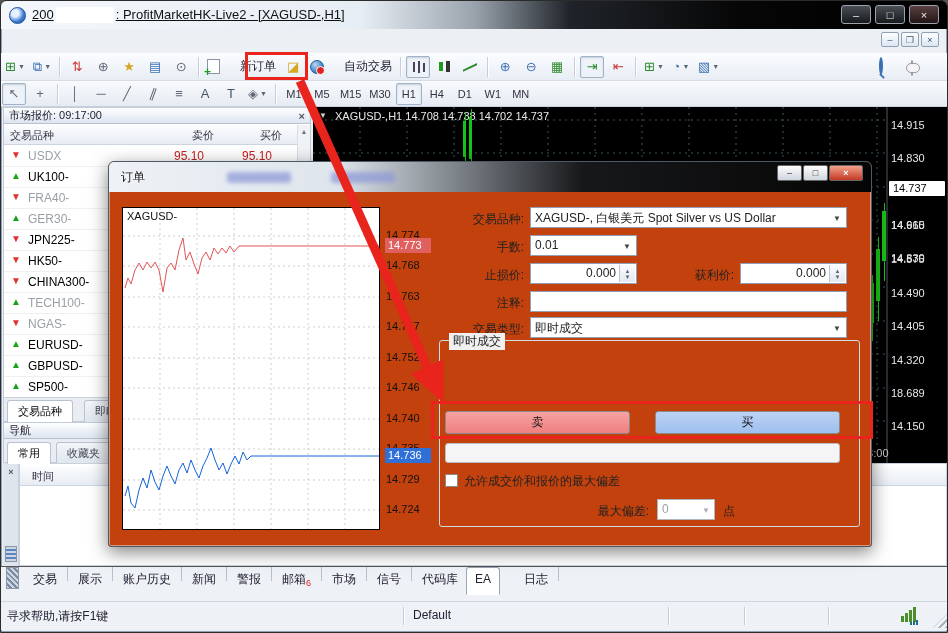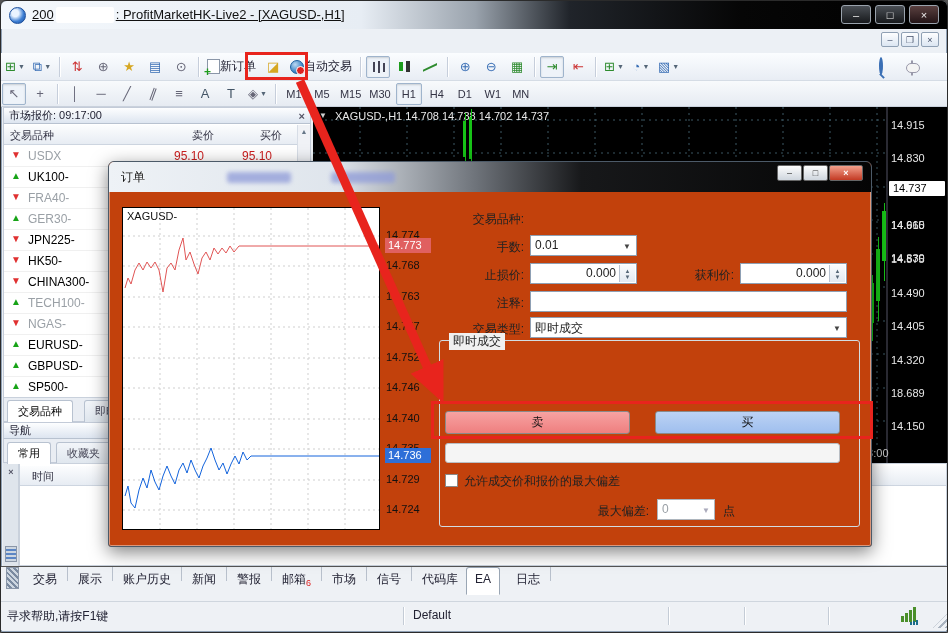--- a/index.html
+++ b/index.html
@@ -36,21 +36,21 @@
     border-bottom:1px solid #d5dce5;display:flex;align-items:center;}
   #tb2{left:0;top:80px;width:948px;height:26px;background:linear-gradient(#f8fafc,#e6ebf2);
     border-bottom:1px solid #c9d1dc;display:flex;align-items:center;}
   .tbtn{min-width:24px;height:22px;margin:0 1px;border:1px solid transparent;border-radius:2px;
     display:flex;align-items:center;justify-content:center;font-size:13px;color:#456;padding:0 2px;}
   .tbtn.sel{background:#eef3f9;border-color:#9fb4cc;box-shadow:0 1px 2px rgba(0,0,0,.15) inset;}
   .tsep{width:1px;height:20px;background:#c6cedb;margin:0 4px;box-shadow:1px 0 0 #fff;}
   .dd{font-size:7px;color:#567;margin-left:2px;}
   .g-green{color:#2e8b2e;} .g-blue{color:#3a6fb5;} .g-gold{color:#d6a723;} .g-red{color:#cc3333;} .g-gray{color:#667;}
   .tftext{font-size:11px;color:#334;min-width:26px;}
-  .lbl-btn{gap:0;font-size:12px;color:#223;}
+  .lbl-btn{gap:20px;font-size:12px;color:#223;}
   .doc-ico{width:13px;height:15px;background:#fff;border:1px solid #8a96a8;position:relative;}
   .doc-ico::after{content:"+";position:absolute;left:-4px;bottom:-6px;color:#1d9c1d;font-weight:bold;font-size:12px;}
   .at-ico{width:14px;height:14px;border-radius:50%;background:radial-gradient(circle at 35% 30%,#bcd8f2,#2a7ac0 70%);position:relative;border:1px solid #1d5f9e;}
   .at-ico::after{content:"";position:absolute;right:-2px;bottom:-2px;width:7px;height:7px;border-radius:50%;background:#d22;border:1px solid #fff;}
   .ct-bars{width:14px;height:14px;background:
      linear-gradient(#445 0 0) 2px 2px/2px 10px no-repeat,
      linear-gradient(#445 0 0) 7px 1px/2px 12px no-repeat,
      linear-gradient(#445 0 0) 12px 3px/2px 9px no-repeat;}
   .ct-candle{width:14px;height:14px;background:
      linear-gradient(#1d9c1d 0 0) 2px 2px/4px 9px no-repeat,
@@ -498,20 +498,21 @@
     <span class="tscale" style="left:277px;top:189px">14.752</span>
     <span class="tscale" style="left:277px;top:219px">14.746</span>
     <span class="tscale" style="left:277px;top:250px">14.740</span>
     <span class="tscale" style="left:277px;top:280px">14.735</span>
     <span class="tscale" style="left:277px;top:311px">14.729</span>
     <span class="tscale" style="left:277px;top:341px">14.724</span>
     <div class="tbadge" style="top:76px;background:#e06060;">14.773</div>
     <div class="tbadge" style="top:286px;background:#2e6fd8;">14.736</div>
 
     <span class="flabel" style="left:300px;top:49px;width:115px;">交易品种:</span>
+    <div class="field combo" style="left:421px;top:45px;width:317px;"><span>XAGUSD-, 白银美元 Spot Silver vs US Dollar</span></div>
 
     <span class="flabel" style="left:330px;top:77px;width:85px;">手数:</span>
     <div class="field combo" style="left:421px;top:73px;width:107px;"><span>0.01</span></div>
 
     <span class="flabel" style="left:330px;top:105px;width:85px;">止损价:</span>
     <div class="field spin" style="left:421px;top:101px;width:107px;"><span>0.000</span>
       <span class="spinner">▲<br>▼</span></div>
     <span class="flabel" style="left:540px;top:105px;width:85px;">获利价:</span>
     <div class="field spin" style="left:631px;top:101px;width:107px;"><span>0.000</span>
       <span class="spinner">▲<br>▼</span></div>
@@ -561,21 +562,21 @@
     <div class="btab">警报</div>
       <div class="bsep"></div>
     <div class="btab"><span>邮箱</span><span class="mailbadge">6</span></div>
       <div class="bsep"></div>
     <div class="btab">市场</div>
       <div class="bsep"></div>
     <div class="btab">信号</div>
       <div class="bsep"></div>
     <div class="btab">代码库</div>
     <div class="btab on">EA</div>
-    <div class="btab" style="margin-left:8px">日志</div>
+    <div class="btab" style="margin-left:16px">日志</div>
       <div class="bsep"></div>
   </div>
 
   <div id="statusbar" class="abs">
     <span style="position:absolute;left:6px;top:6px;">寻求帮助,请按F1键</span>
     <span style="position:absolute;left:412px;top:6px;">Default</span>
     <div class="sdiv" style="left:402px"></div>
     <div class="sdiv" style="left:667px"></div>
     <div class="sdiv" style="left:743px"></div>
     <div class="sdiv" style="left:827px"></div>

